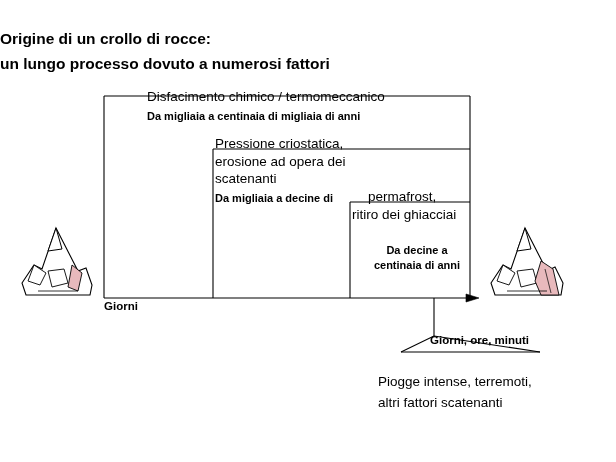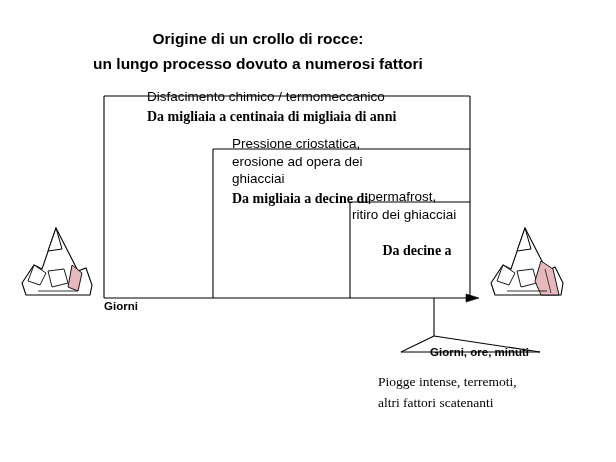--- a/index.html
+++ b/index.html
@@ -19,21 +19,20 @@
     position: absolute;
     left: 0; top: 0;
     width: 616px;
     height: 462px;
   }
   .title {
     position: absolute;
     left: 0;
     top: 26px;
     width: 516px;
-    text-align: center;
     font-size: 15.5px;
     font-weight: bold;
     line-height: 25px;
   }
   .title div { white-space: nowrap; }
 
   svg.lines {
     position: absolute;
     left: 0; top: 0;
     width: 616px;
@@ -43,61 +42,59 @@
 
   .blk {
     position: absolute;
   }
   .blk .hd {
     font-size: 13.5px;
     line-height: 17.5px;
     font-weight: normal;
   }
   .blk .sub {
-    font-size: 14px;
+    font-size: 11px;
     line-height: 15px;
     font-weight: bold;
     margin-top: 3px;
-    font-family: Liberation Serif, serif;
   }
 
   
   #blk1 { left: 147px; top: 88px; width: 300px; }
   
-  #blk2 { left: 215px; top: 135px; width: 140px; margin-left: 17px; }
+  #blk2 { left: 215px; top: 135px; width: 140px; }
   
   #blk3 { left: 352px; top: 188px; width: 130px; }
   #blk3 .hd { text-align: left; }
   #blk3 .sub { text-align: center; margin-top: 20px; }
 
   .tempo {
     position: absolute;
     left: 104px;
     top: 300px;
     font-size: 11.5px;
     font-weight: bold;
   }
 
   .bottom1 {
     position: absolute;
     left: 406px;
-    top: 346px;
+    top: 334px;
     font-size: 11.5px;
     font-weight: bold;
     white-space: nowrap;
     padding-left: 24px;
   }
   .bottom2 {
     position: absolute;
     left: 378px;
     top: 371px;
     font-size: 13.5px;
     line-height: 21px;
     white-space: nowrap;
-    font-family: Liberation Serif, serif;
   }
 
   .mtn { position: absolute; }
   #mtn-left { left: 18px; top: 225px; }
   #mtn-right { left: 485px; top: 225px; }
 </style>
 </head>
 <body>
 
 <div id="stage">
@@ -152,28 +149,29 @@
   </div>
 
   <div class="blk" id="blk1">
     <div class="hd">Disfacimento chimico / termomeccanico</div>
     <div class="sub">Da migliaia a centinaia di migliaia di anni</div>
   </div>
 
   <div class="blk" id="blk2">
     <div class="hd">Pressione criostatica,</div>
     <div class="hd">erosione ad opera dei</div>
-    <div class="hd">ghiacciai</div>
+    <div class="hd">scatenanti</div>
     <div class="sub">Da migliaia a decine di</div>
   </div>
 
   <div class="blk" id="blk3">
     <div class="hd" style="padding-left:16px">permafrost,</div>
     <div class="hd">ritiro dei ghiacciai</div>
     <div class="sub">Da decine a</div>
+    <div class="sub" style="margin-top:0">centinaia di anni</div>
   </div>
 
   <div class="tempo">Giorni</div>
 
   <div class="bottom1">Giorni, ore, minuti</div>
 
   <div class="bottom2">
     <div>Piogge intense, terremoti,</div>
     <div>altri fattori scatenanti</div>
   </div>

